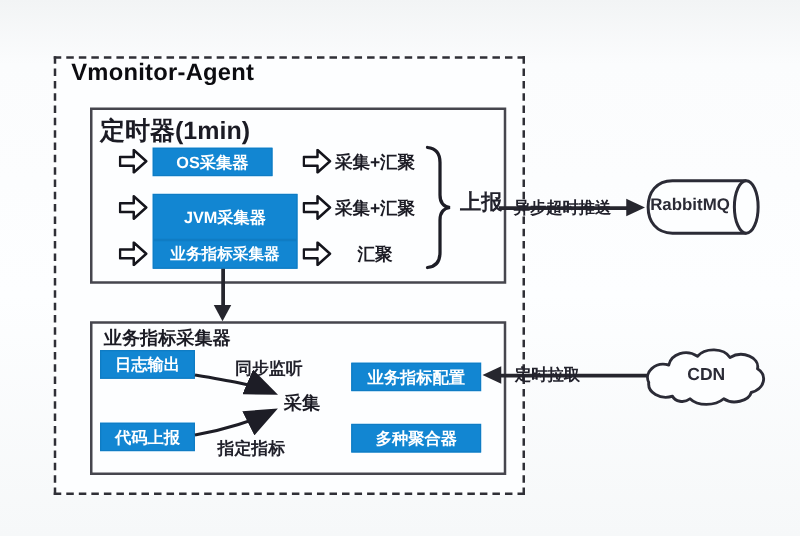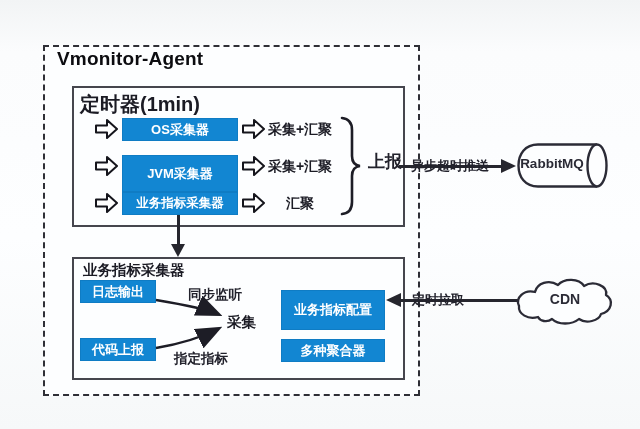--- a/index.html
+++ b/index.html
@@ -63,21 +63,21 @@
   <div class="abs agent-title">Vmonitor-Agent</div>
 
   <div class="abs solid-box" style="left:72px;top:86px;width:333px;height:141px;"></div>
   <div class="abs box-title" style="left:80px;top:91px;">定时器(1min)</div>
 
   <div class="abs" style="left:95px;top:119px;">
     <svg width="24" height="20" viewBox="0 0 24 20">
         <polygon points="1,6.5 12,6.5 12,1 22,10 12,19 12,13.5 1,13.5" fill="#ffffff" stroke="#15151c" stroke-width="2" stroke-linejoin="round"></polygon>
       </svg>
   </div>
-  <div class="abs blue-node" style="left:122px;top:118px;width:116px;height:23px;">OS采集器</div>
+  <div class="abs blue-node" style="left:122px;top:118px;width:96px;height:23px;">OS采集器</div>
   <div class="abs" style="left:242px;top:119px;">
     <svg width="24" height="20" viewBox="0 0 24 20">
         <polygon points="1,6.5 12,6.5 12,1 22,10 12,19 12,13.5 1,13.5" fill="#ffffff" stroke="#15151c" stroke-width="2" stroke-linejoin="round"></polygon>
       </svg>
   </div>
   <div class="abs result-label" style="left:262px;top:121px;width:76px;">采集+汇聚</div>
 
   <div class="abs" style="left:95px;top:156px;">
     <svg width="24" height="20" viewBox="0 0 24 20">
         <polygon points="1,6.5 12,6.5 12,1 22,10 12,19 12,13.5 1,13.5" fill="#ffffff" stroke="#15151c" stroke-width="2" stroke-linejoin="round"></polygon>
@@ -141,21 +141,21 @@
         <marker id="ah" markerWidth="11" markerHeight="9" refX="9" refY="4.5" orient="auto">
           <path d="M0,0 L11,4.5 L0,9 Z" fill="#1d1d26"></path>
         </marker>
       </defs>
       <path d="M4,8 C28,12 52,16 66,22" fill="none" stroke="#1d1d26" stroke-width="2.4" marker-end="url(#ah)"></path>
       <path d="M4,56 C28,52 52,44 66,37" fill="none" stroke="#1d1d26" stroke-width="2.4" marker-end="url(#ah)"></path>
     </svg>
   </div>
   <div class="abs result-label" style="left:227px;top:313px;font-size:14.5px;">采集</div>
 
-  <div class="abs blue-node" style="left:281px;top:290px;width:104px;height:40px;text-align:right;">业务指标配置</div>
+  <div class="abs blue-node" style="left:281px;top:290px;width:104px;height:23px;text-align:right;">业务指标配置</div>
   <div class="abs blue-node" style="left:281px;top:339px;width:104px;height:23px;">多种聚合器</div>
 
   <div class="abs hline" style="left:399px;top:299px;width:120px;"></div>
   <div class="abs tri-left" style="left:386px;top:293px;"></div>
   <div class="abs edge-label on-line" style="left:412px;top:291px;">定时拉取</div>
 
   <div class="abs" style="left:514px;top:276px;z-index:8;">
     <svg width="102" height="52" viewBox="0 0 102 52">
       <path d="M24,41 C14,44 4,38 5,30 C1,22 10,13 21,16 C23,7 35,3 44,9 C50,2 65,2 70,10 C80,4 94,10 92,19 C100,24 98,35 87,38 C85,45 72,48 65,43 C58,49 44,49 38,43 C33,47 26,45 24,41 Z" fill="#fdfeff" stroke="#2b2b36" stroke-width="2.3" stroke-linejoin="round"></path>
     </svg>

